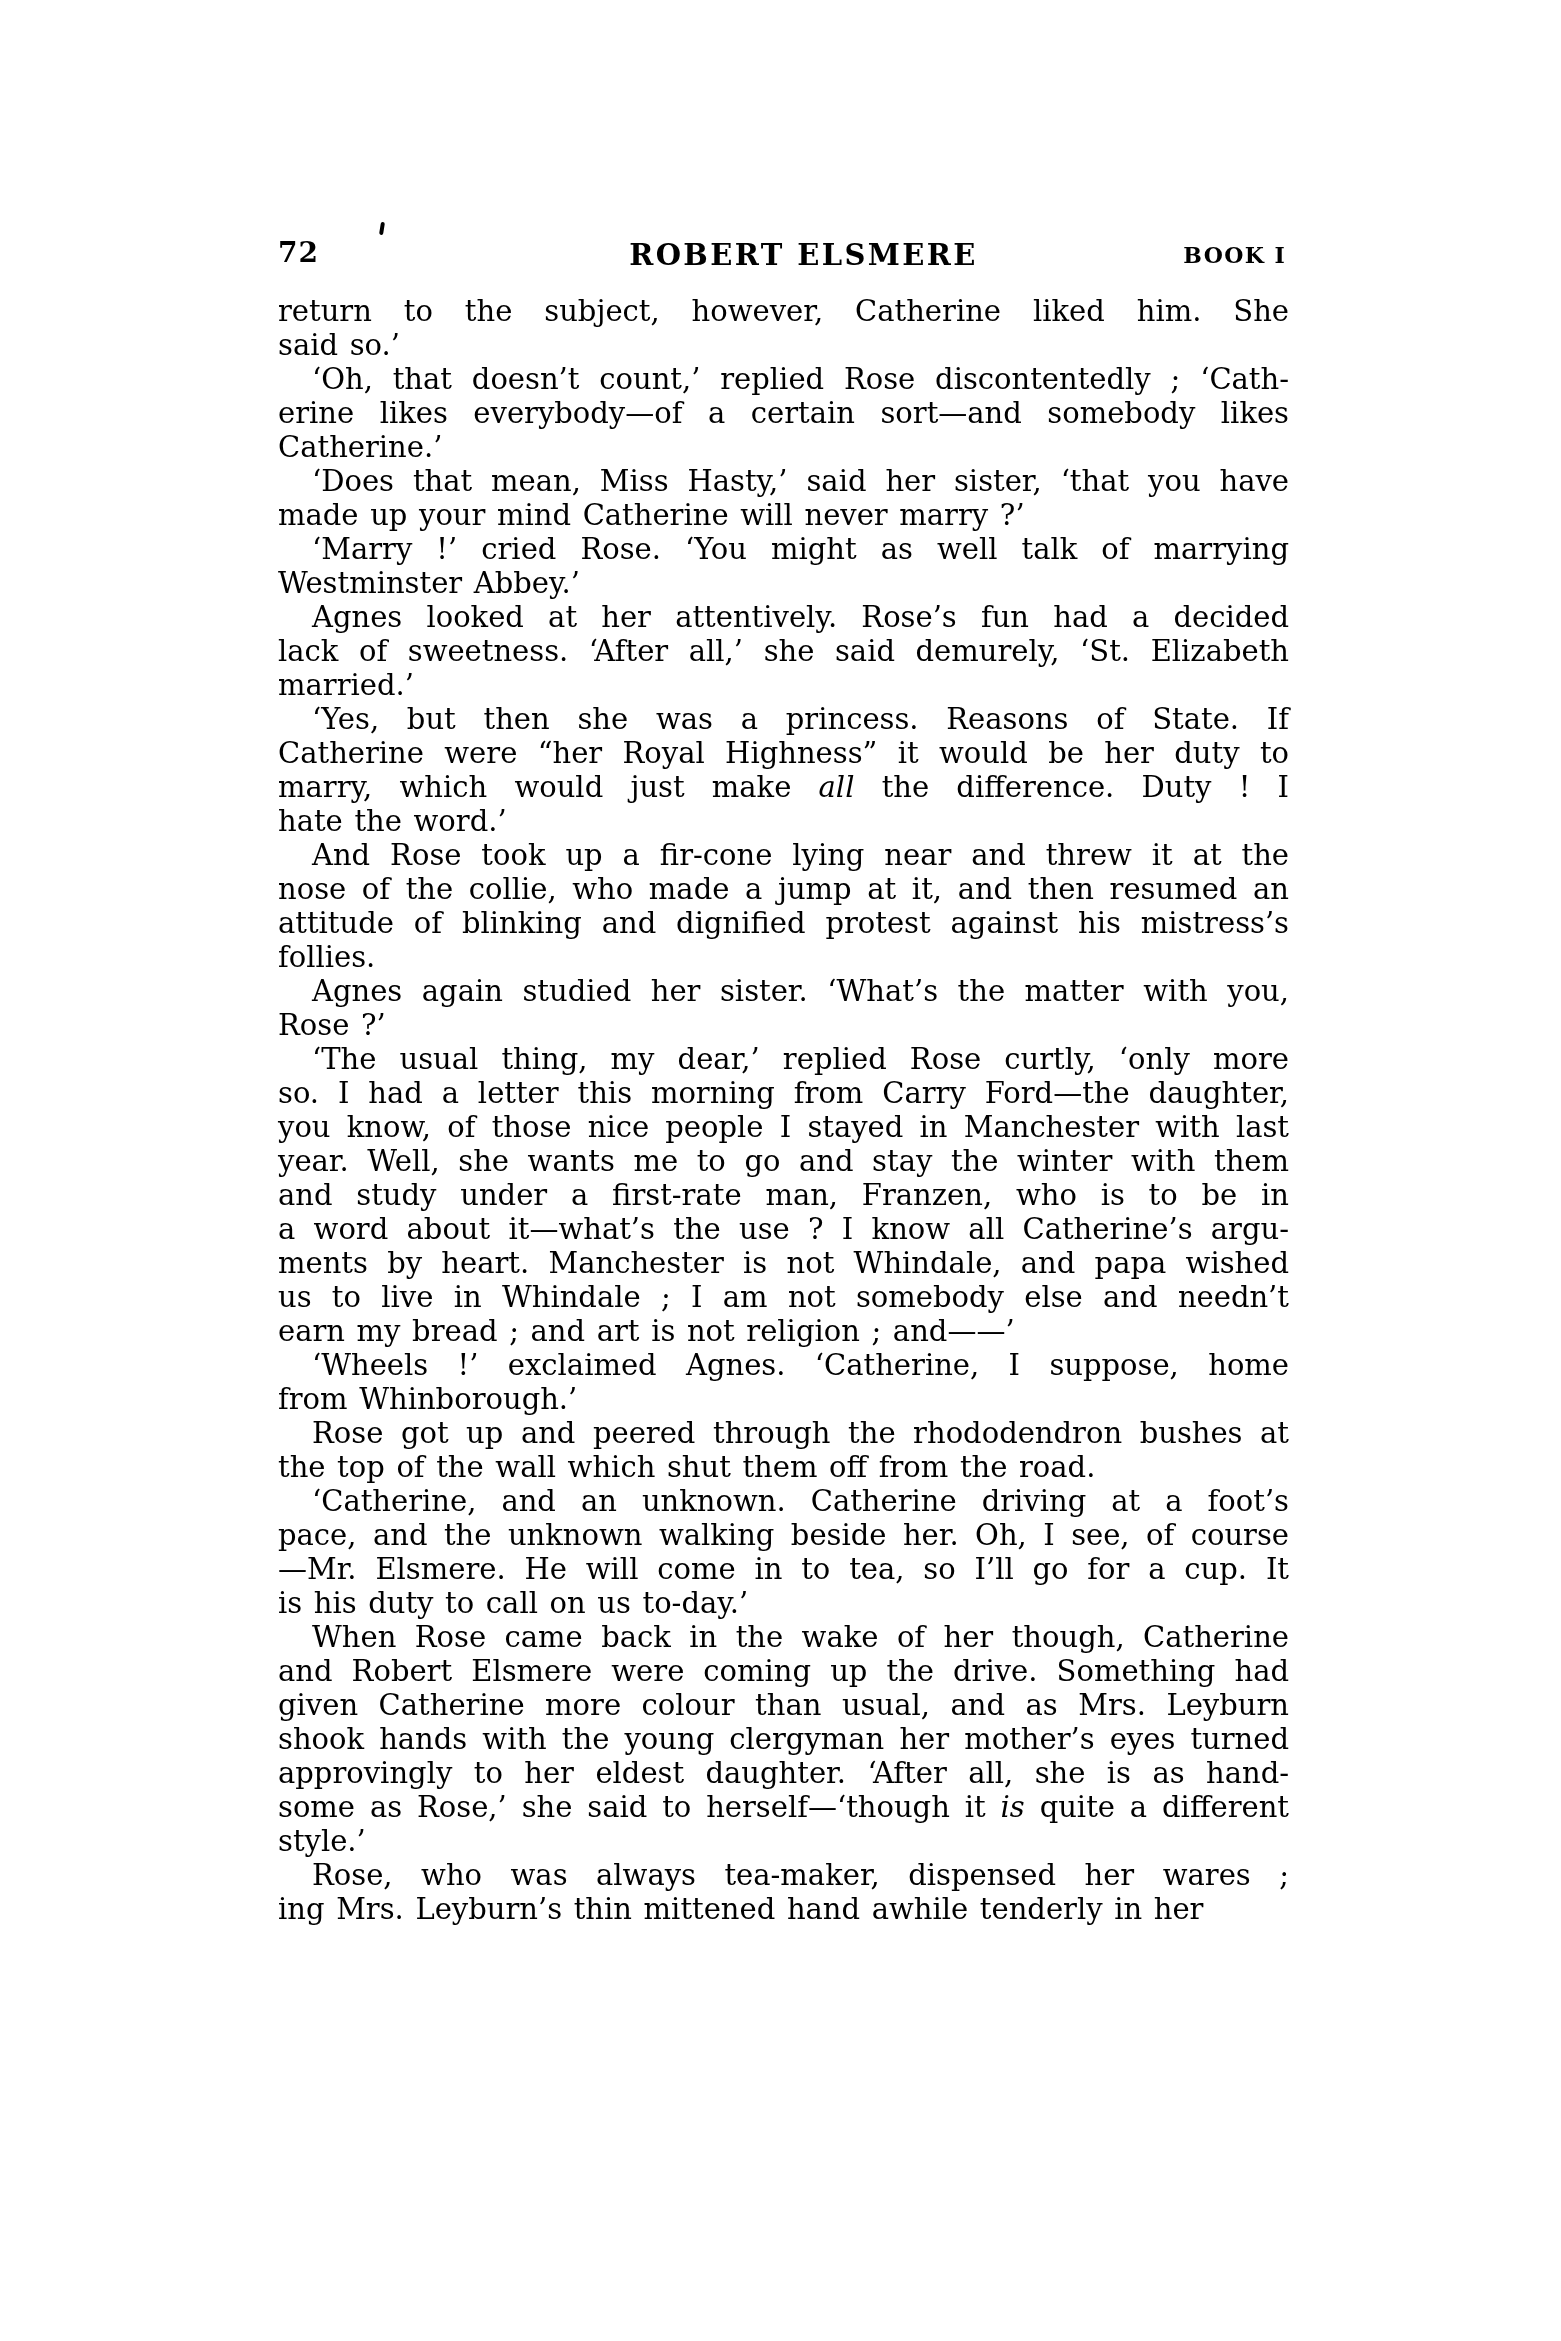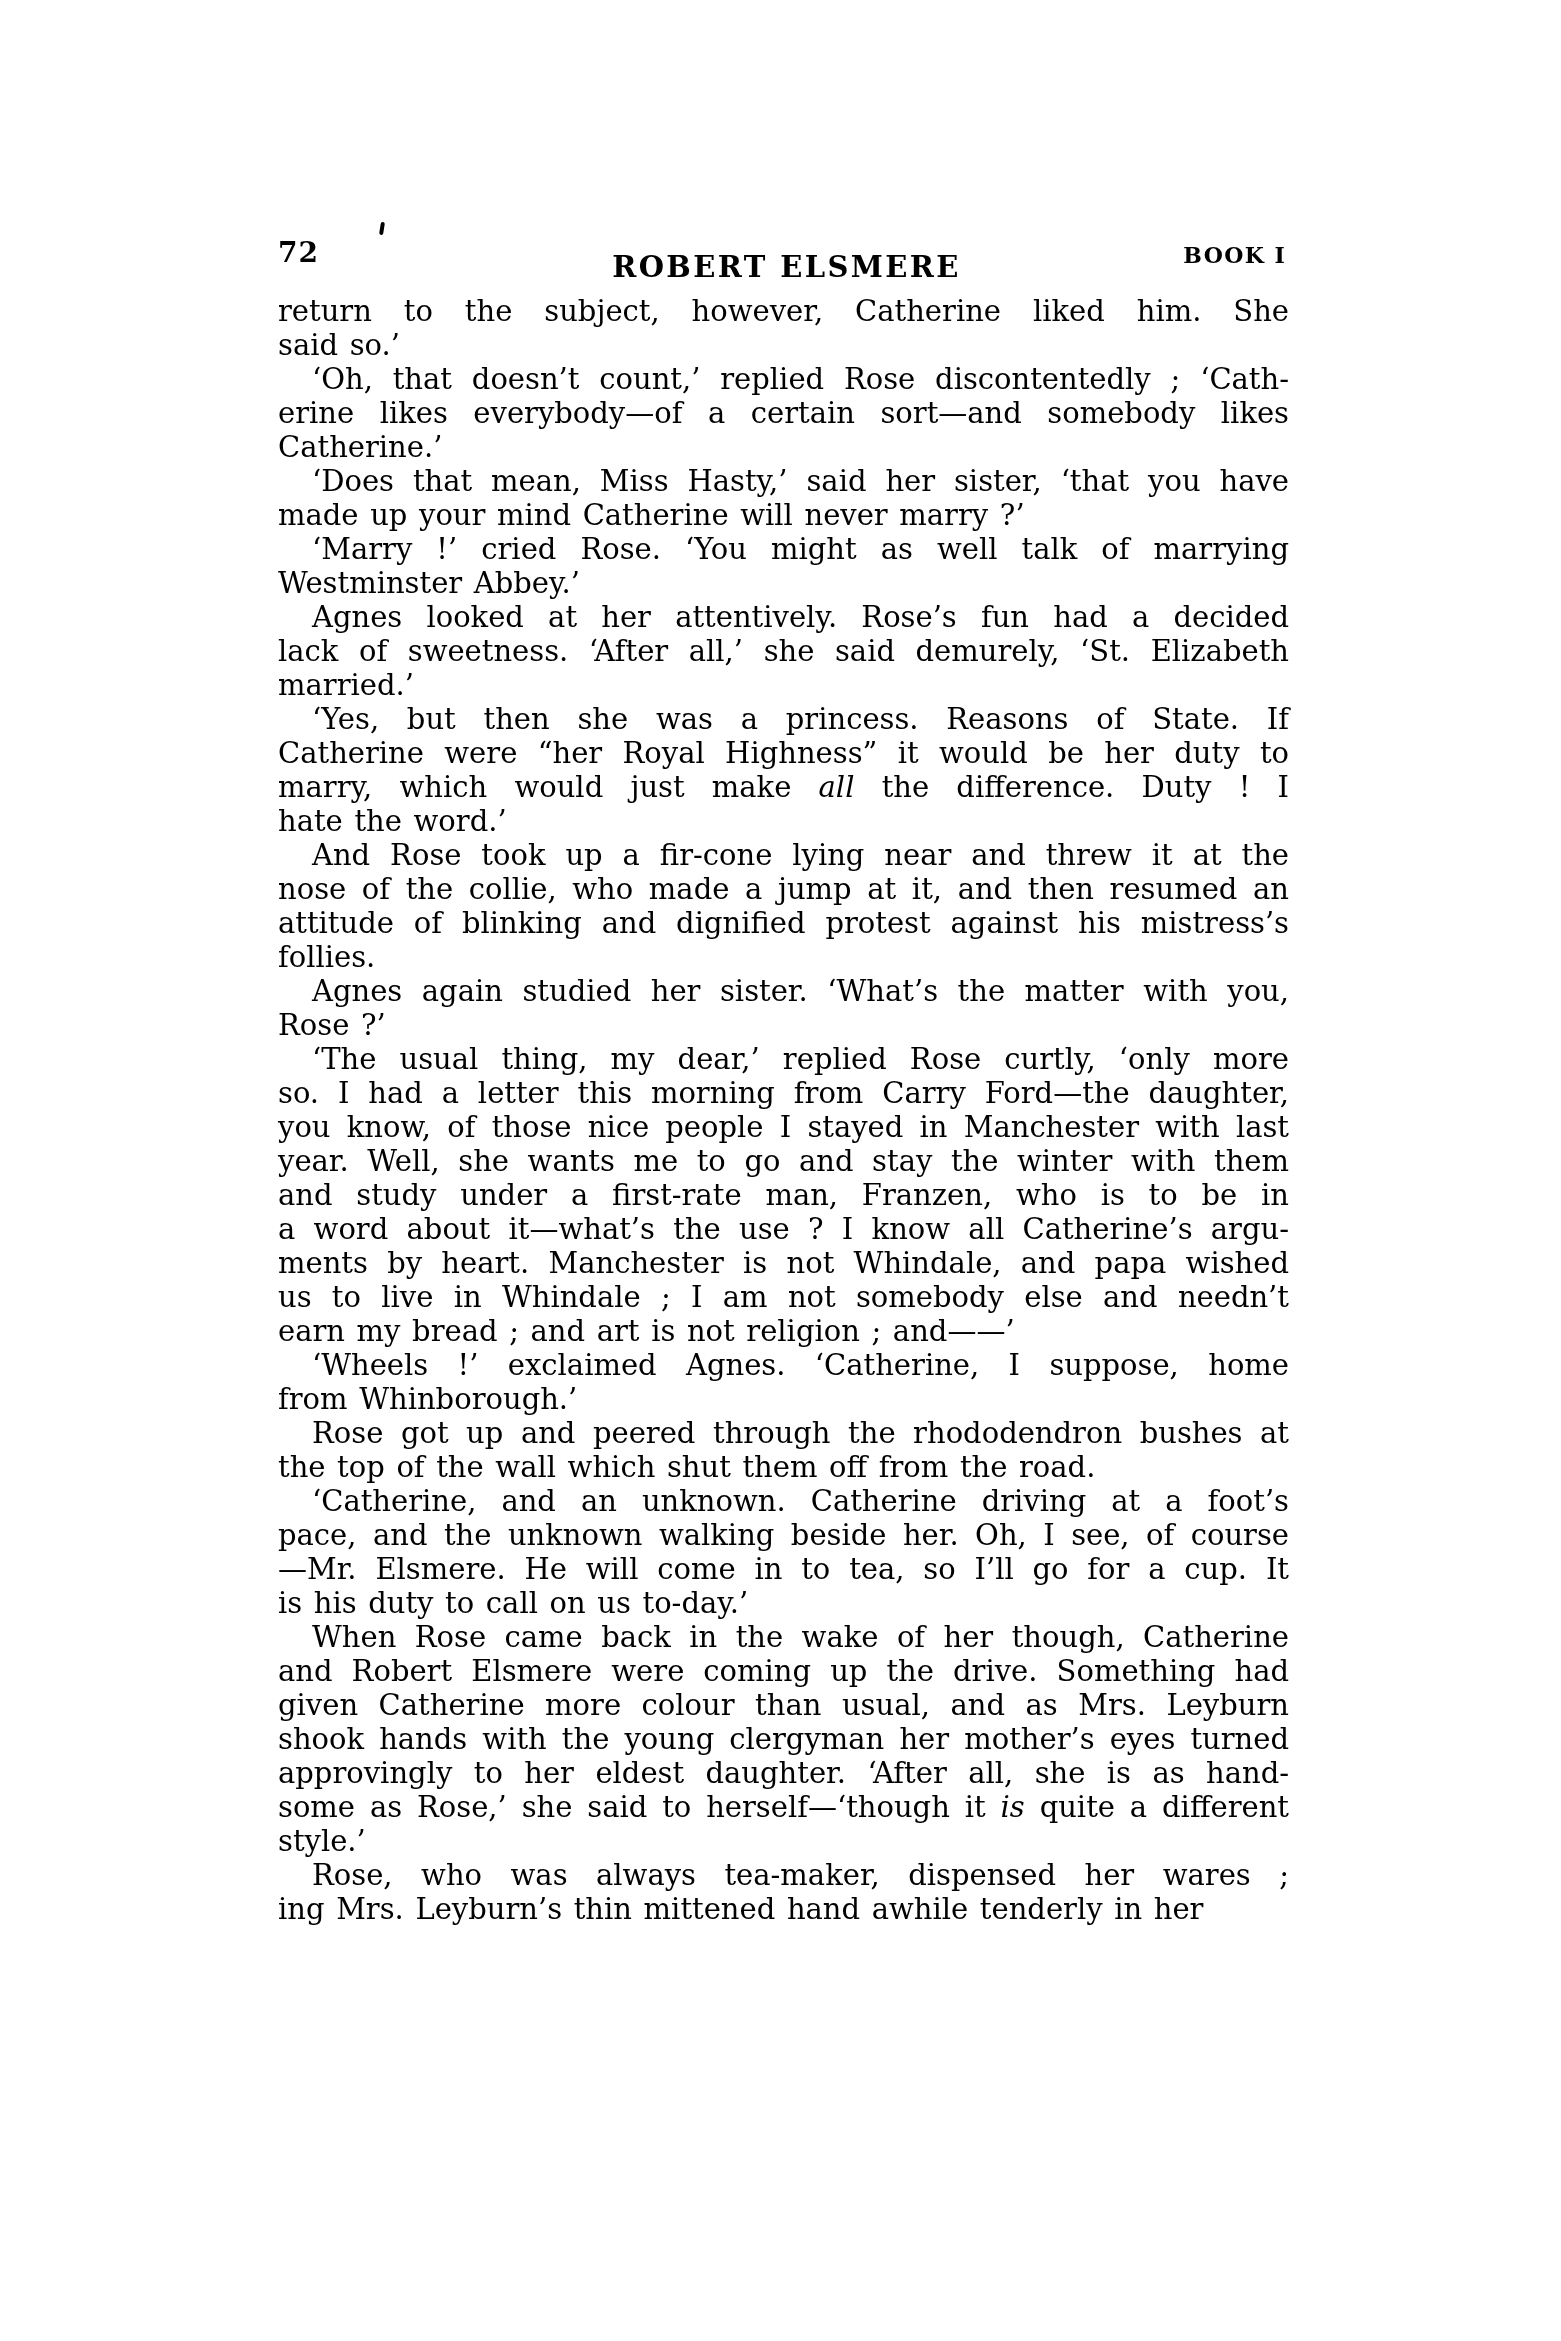--- a/index.html
+++ b/index.html
@@ -27,22 +27,22 @@
     left: 0;
     top: 1.9px;
     font-size: 28px;
     font-weight: bold;
     letter-spacing: 1px;
   }
   .runtitle {
     position: absolute;
     left: 50%;
     transform: translateX(-50%);
-    margin-left: 3px;
-    top: 16px;
+    margin-left: 20px;
+    top: 4px;
     font-size: 29px;
     font-weight: bold;
     letter-spacing: 2.4px;
     white-space: nowrap;
   }
   .booklabel {
     position: absolute;
     right: 2.9px;
     top: 7.7px;
     font-size: 22px;

